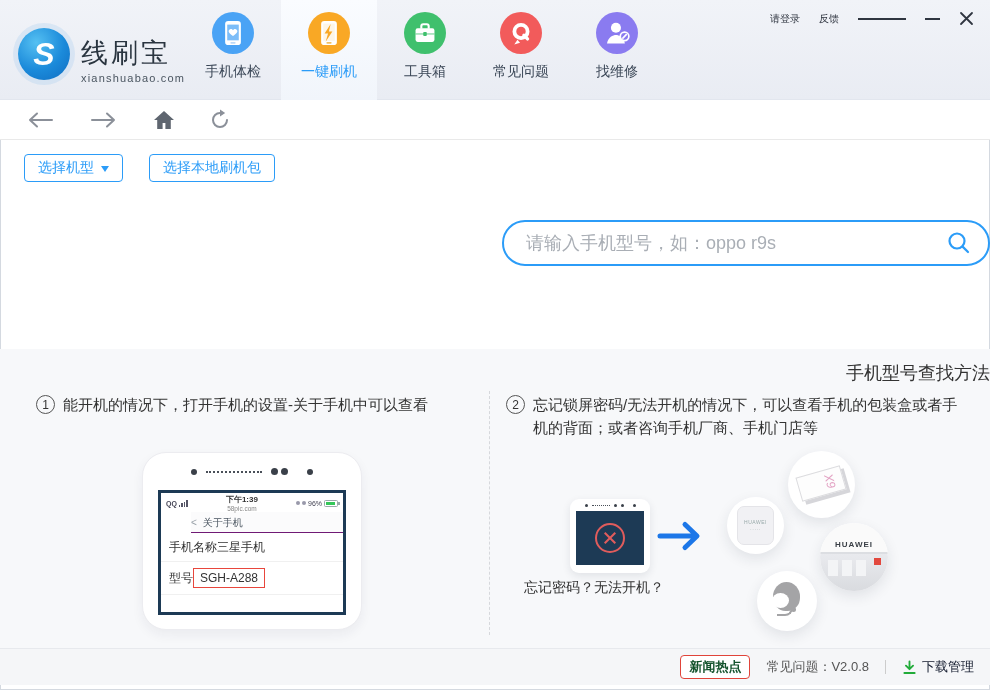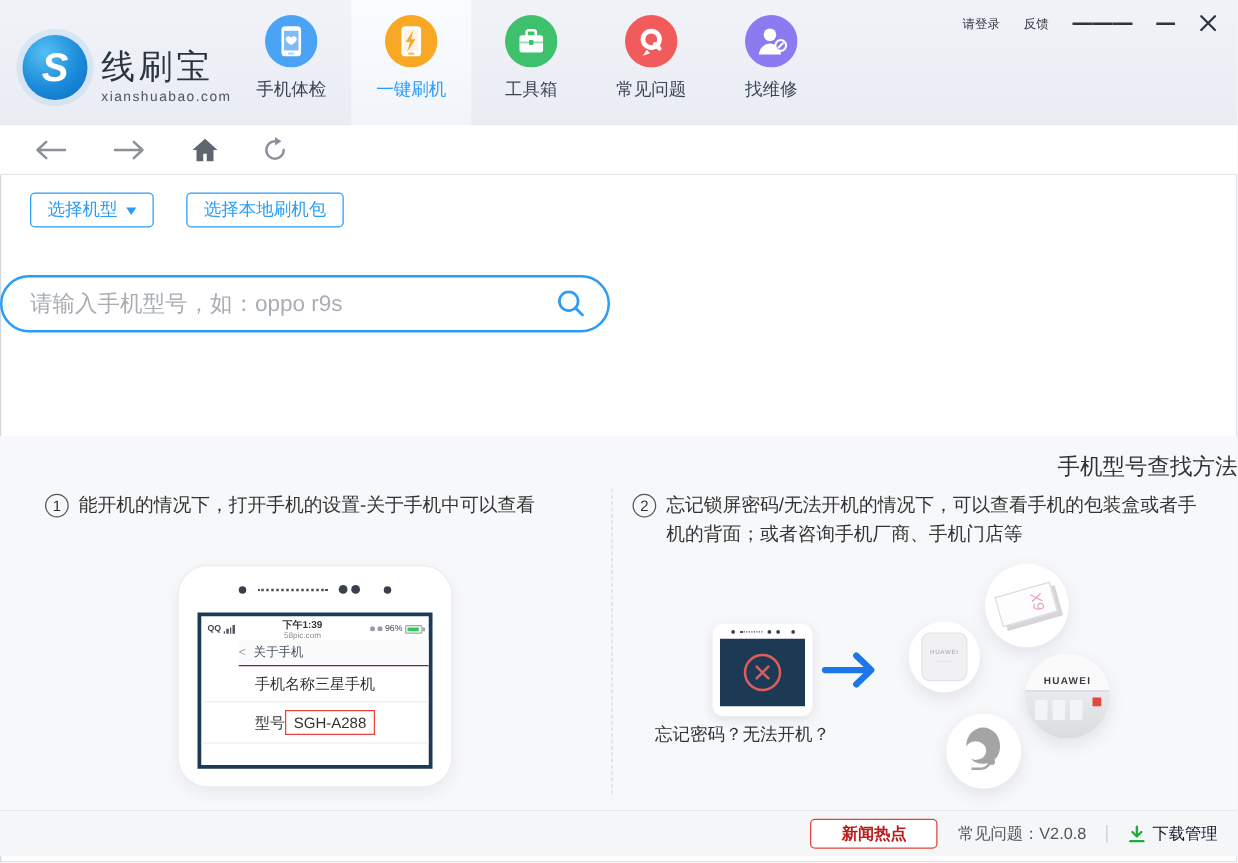--- a/index.html
+++ b/index.html
@@ -42,21 +42,21 @@
   .tb-btn { cursor:pointer; display:flex; align-items:center; }
 
   
   .actions { display:flex; gap:26px; margin:14px 0 0 24px; }
   .btn-outline { display:flex; align-items:center; gap:7px; border:1px solid #2b9cf8; color:#2b9cf8;
                  background:#fff; border-radius:4px; font-size:14px; padding:5px 13px; cursor:pointer; height:28px; }
   .caret { width:0; height:0; border-left:4.5px solid transparent; border-right:4.5px solid transparent;
            border-top:6px solid #2b9cf8; margin-top:1px; }
 
   
-  .search-wrap { display:flex; justify-content:flex-start; margin-top:38px; }
+  .search-wrap { display:flex; justify-content:flex-end; margin-top:38px; }
   .search-box { width:488px; height:46px; border:2px solid #2b9cf8; border-radius:24px;
                 display:flex; align-items:center; padding:0 16px 0 22px; background:#fff; }
   .search-box input { flex:1; border:none; outline:none; font-size:18px; color:#333; background:transparent;
                       font-family:inherit; }
   .search-box input::placeholder { color:#a9aeb5; }
   .search-btn { cursor:pointer; display:flex; align-items:center; }
 
   
   .guide { position:relative; margin-top:83px; height:300px; background:#f7f8fa; border-bottom:1px solid #e7e9ed; }
   .guide-title { text-align:right; padding-top:12px; font-size:18px; color:#333; font-weight:500; }
@@ -84,22 +84,22 @@
   .st-time { font-size:8px; font-weight:bold; }
   .st-site { font-size:6.5px; color:#888; }
   .st-right { display:flex; align-items:center; gap:2px; font-size:7px; color:#445; }
   .mini-dot { width:4px; height:4px; border-radius:50%; background:#99a; }
   .battery { position:relative; width:14px; height:7px; border:1px solid #9aa; border-radius:1.5px; }
   .battery::after { content:""; position:absolute; right:-3px; top:1.5px; width:2px; height:3px; background:#9aa; }
   .battery-fill { position:absolute; left:1px; top:1px; bottom:1px; width:9px; background:#35c759; }
   .about-row { height:21px; line-height:21px; font-size:10px; color:#4a5560; padding:0 0;
                border-bottom:1px solid #701a75; background:#fbfbfc;margin-left:30px; }
   .chev { color:#98a0a8; margin-right:6px; }
-  .demo-row { height:29px; display:flex; align-items:center; justify-content:center;
-              padding:0 26px; font-size:12px; color:#333; border-bottom:1px solid #f0f0f0; }
+  .demo-row { height:29px; display:flex; align-items:center; justify-content:flex-start;
+              padding:0 8px; font-size:12px; color:#333; border-bottom:1px solid #f0f0f0; }
   .demo-row .val { color:#333; }
   .val.highlight { border:1px solid #e8463c; padding:2px 6px; }
 
   
   .locked-phone { position:absolute; left:570px; top:150px; width:80px; height:74px; background:#fff;
                   border-radius:9px; box-shadow:0 3px 9px rgba(30,40,60,.10); }
   .locked-dots { height:12px; display:flex; align-items:center; justify-content:center; gap:4px; }
   .ld { width:3px; height:3px; border-radius:50%; background:#3a4049; }
   .ldash { width:18px; border-top:1.5px dotted #4a5059; }
   .locked-screen { margin:0 6px; height:54px; background:#1d3a55; display:flex; align-items:center; justify-content:center; }
@@ -136,21 +136,21 @@
   .p-head { position:absolute; left:16px; top:11px; width:27px; height:29px; border-radius:50% 50% 46% 46%;
             background:#a4a4a6; }
   .p-face { position:absolute; left:15px; top:22px; width:17px; height:15px; border-radius:50%; background:#fff; }
   .p-mic { position:absolute; left:20px; top:37px; width:16px; height:8px; border:2px solid #a4a4a6;
            border-top:none; border-left:none; border-radius:0 0 10px 0; }
   .p-micdot { position:absolute; left:34px; top:36px; width:5px; height:5px; border-radius:50%; background:#a4a4a6; }
 
   
   .footer { height:36px; background:#f5f6f8; display:flex; align-items:center; justify-content:flex-end;
             gap:16px; padding-right:16px; font-size:13px; }
-  .news-badge { color:#b91c1c; border:1px solid #e0443a; border-radius:4px; padding:2px 24px;
+  .news-badge { color:#14532d; border:1px solid #e0443a; border-radius:4px; padding:2px 8px;
                 font-weight:bold; background:#fff; cursor:pointer; }
   .version { color:#555; }
   .vdiv { width:1px; height:14px; background:#ccc; }
   .download { display:flex; align-items:center; gap:5px; color:#0f172a; cursor:pointer; }
 </style>
 </head>
 <body>
 
 <div class="window">
 

